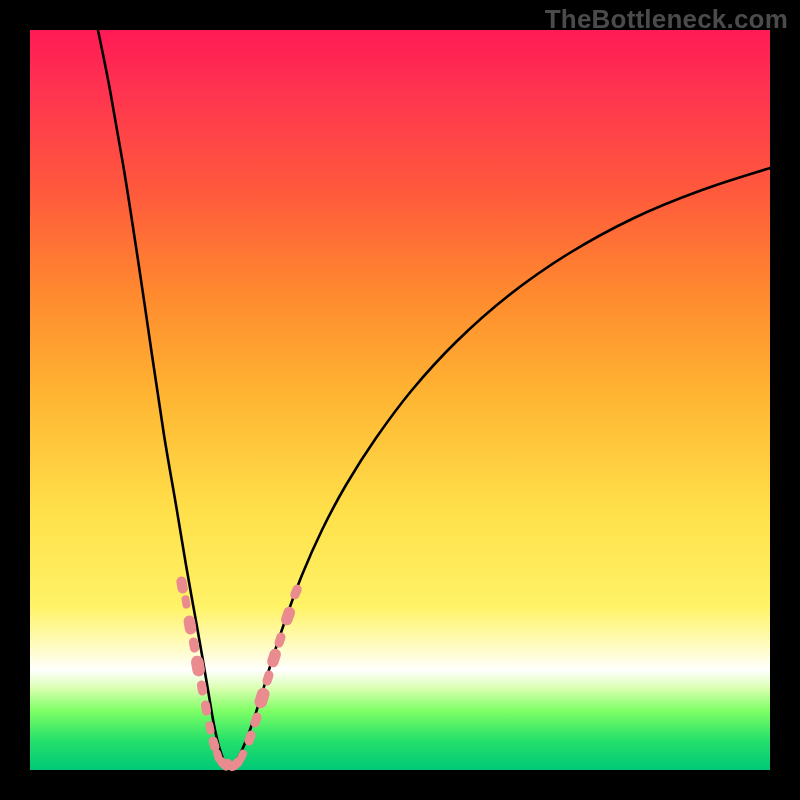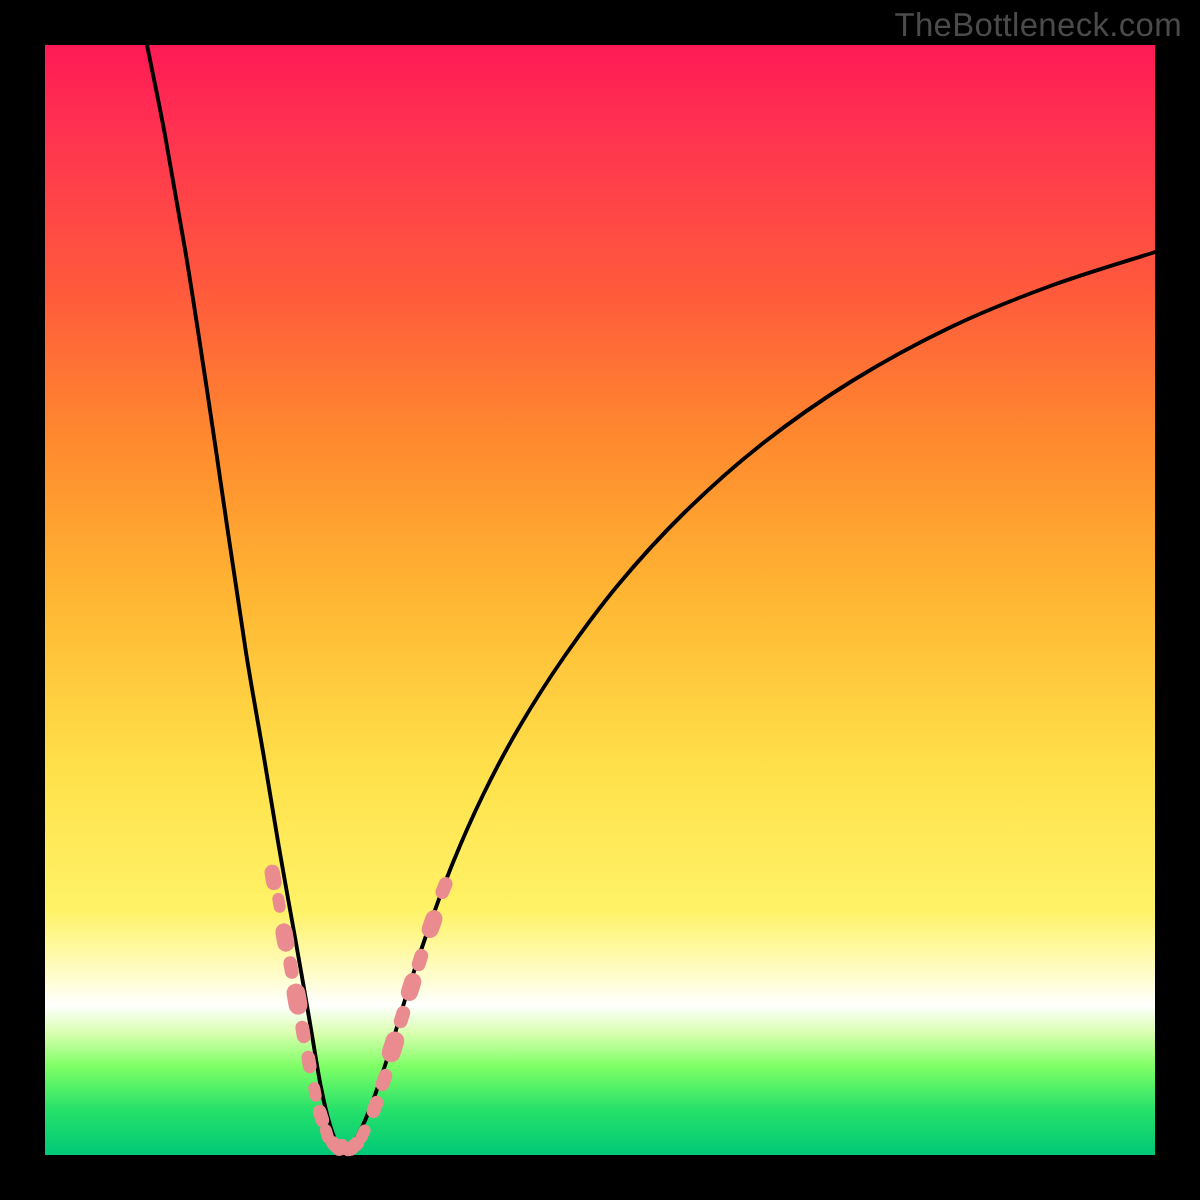--- a/index.html
+++ b/index.html
@@ -38,22 +38,22 @@
       #7fff66 92%,
       #25e06a 96%,
       #00c877 100%
     );
   }
   .watermark {
     position: absolute;
     top: 4px;
     right: 12px;
     color: #4b4b4b;
-    font-size: 22px;
-    font-weight: 400;
+    font-size: 26px;
+    font-weight: 700;
     letter-spacing: 0.2px;
     user-select: none;
   }
   svg.curve {
     position: absolute;
     left: 0; top: 0;
     width: 740px; height: 740px;
     overflow: visible;
   }
 </style>

